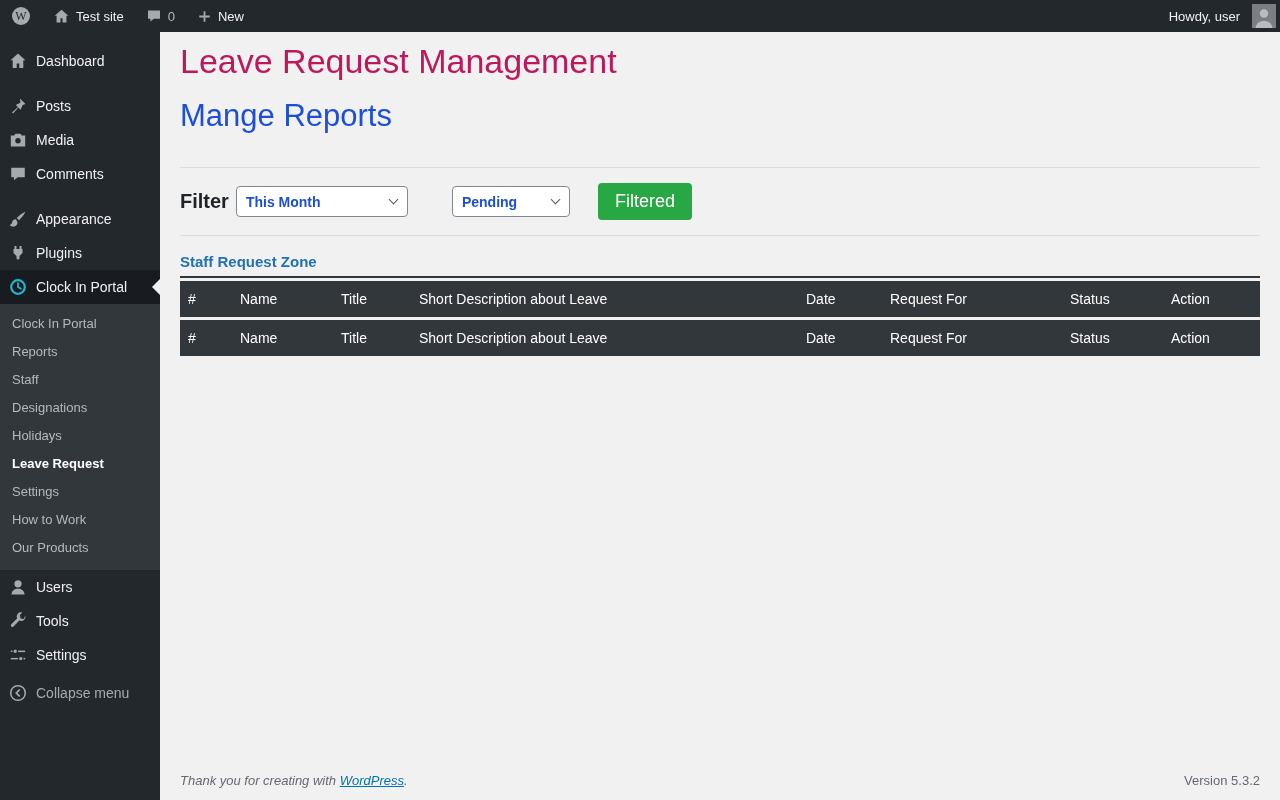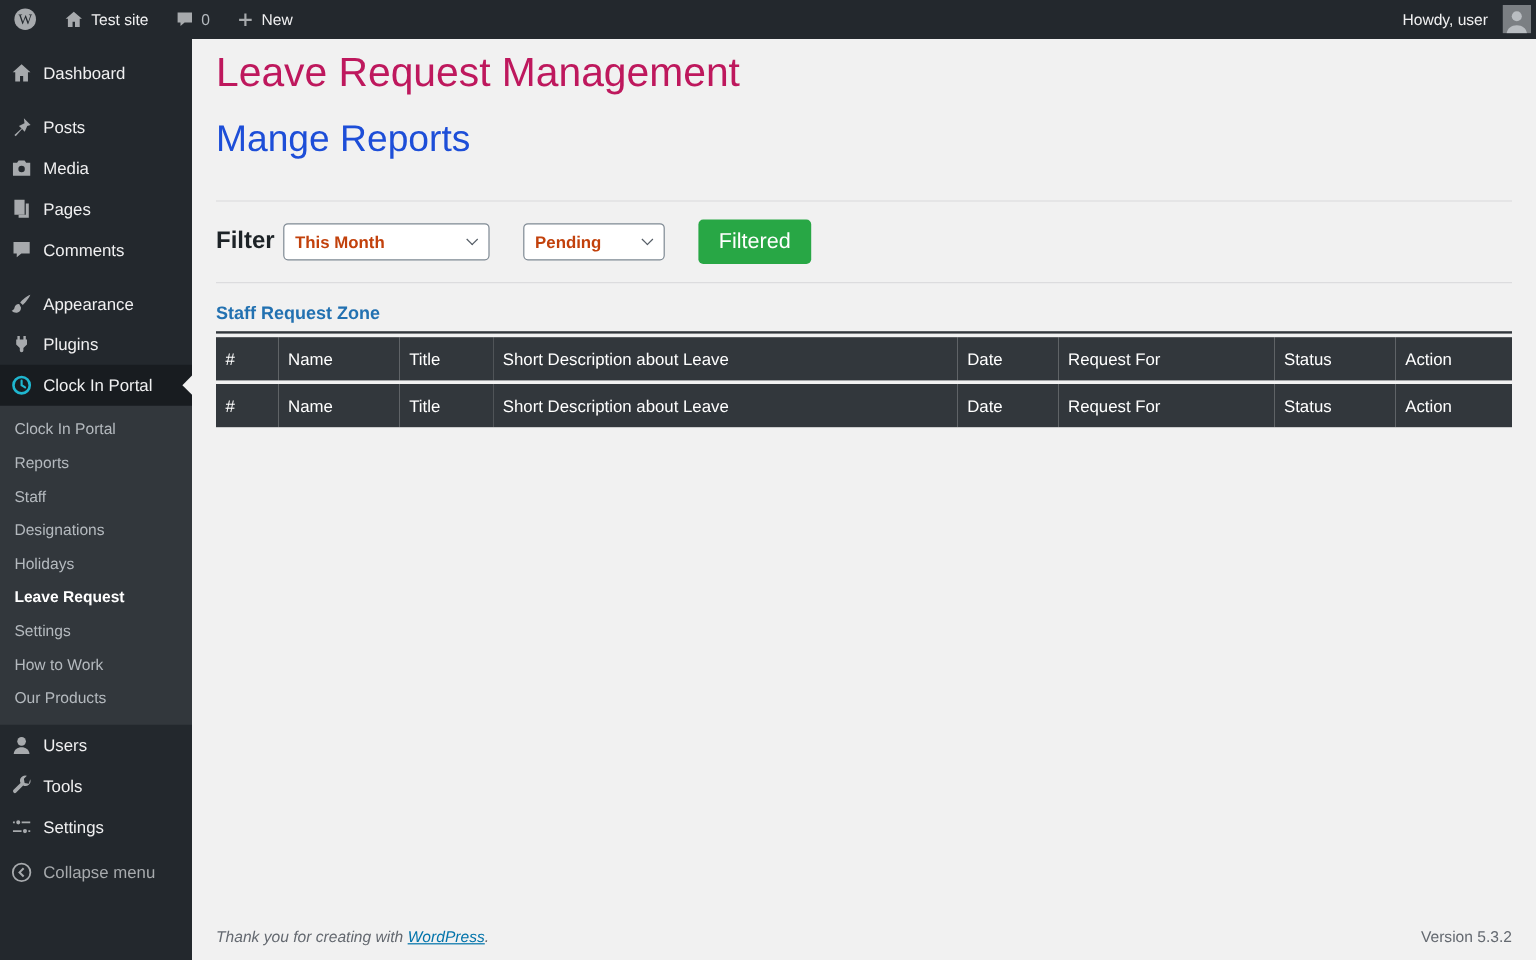--- a/index.html
+++ b/index.html
@@ -63,30 +63,30 @@
   hr.divider { border: none; border-top: 1px solid #dcdcde; margin: 32px 0 0; }
   hr.divider2 { border: none; border-top: 1px solid #dcdcde; margin: 15px 0 0; }
 
   .filter-row { display: flex; align-items: center; margin-top: 15px; height: 37px; }
   .filter-label { font-weight: 700; font-size: 20px; color: #1d2327; margin-right: 7px; }
   .select-wrap { position: relative; display: inline-block; height: 31px; }
   .select-wrap select {
     appearance: none; -webkit-appearance: none; -moz-appearance: none;
     border: 1px solid #7e8993; border-radius: 4px; background: #fff;
     height: 31px; padding: 0 28px 0 9px; font-size: 14px; font-weight: 600;
-    color: #c2410c; font-family: "Liberation Sans", sans-serif; cursor: pointer;
+    color: #1d4ed8; font-family: "Liberation Sans", sans-serif; cursor: pointer;
   }
   .select-wrap .chev {
     position: absolute; right: 11px; top: 10px; width: 7px; height: 7px;
     border-right: 1.8px solid #555d66; border-bottom: 1.8px solid #555d66;
     transform: rotate(45deg); pointer-events: none;
   }
   #period-select { width: 172px; }
   #status-select { width: 118px; }
-  .sel-gap { margin-left: 28px; border-radius: 13px; }
+  .sel-gap { margin-left: 44px; border-radius: 13px; }
   .btn-filtered {
     margin-left: 28px; background: var(--accent-green, #28a745); color: #fff;
     border: none; border-radius: 4px; height: 37px; padding: 0 17px;
     font-size: 18px; font-family: "Liberation Sans", sans-serif; cursor: pointer;
   }
 
   h3.section-title { color: var(--section-blue, #2271b1); font-size: 15px; font-weight: 700; margin: 17px 0 0; line-height: 18px; }
 
   table.requests {
     width: 1080px; table-layout: fixed;
@@ -190,29 +190,20 @@
     <li class="menu-item">
       <span class="mi-icon">
         <svg width="20" height="20" viewBox="0 0 20 20">
             <path fill="#a7aaad" d="M2.8 5.6h3.4l1.3-1.9h5l1.3 1.9h3.4v10.8H2.8z"></path>
             <circle cx="10" cy="10.8" r="2.7" fill="#23282d"></circle>
           </svg>
       </span>
       <span class="mi-label">Media</span>
     </li>
 
-    <li class="menu-item">
-      <span class="mi-icon">
-        <svg width="20" height="20" viewBox="0 0 20 20" fill="#a7aaad">
-            <path d="M4 2.5h8.5V15H4z"></path>
-            <path d="M13.5 5.5H16v12H7.5V15h6z"></path>
-          </svg>
-      </span>
-      <span class="mi-label">Pages</span>
-    </li>
 
     <li class="menu-item">
       <span class="mi-icon">
         <svg width="18" height="18" viewBox="0 0 20 20" fill="#a7aaad">
             <path d="M2.5 3h15v10.5H9.8L5.5 17v-3.5h-3z"></path>
           </svg>
       </span>
       <span class="mi-label">Comments</span>
     </li>
 

